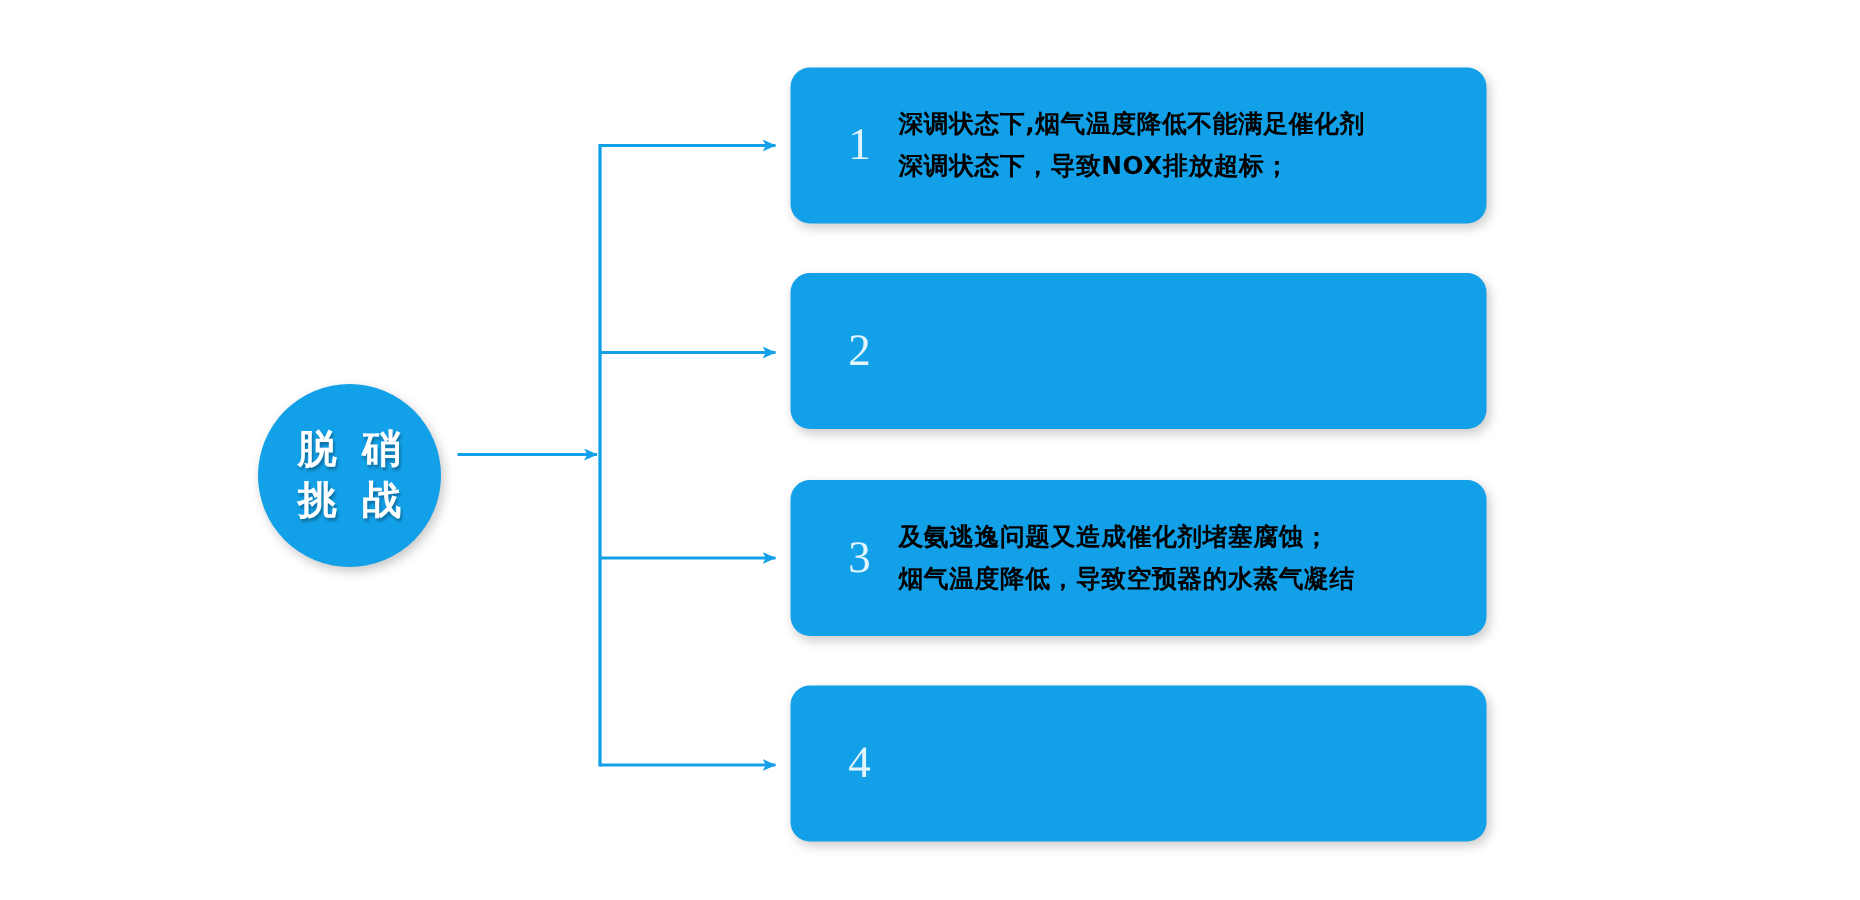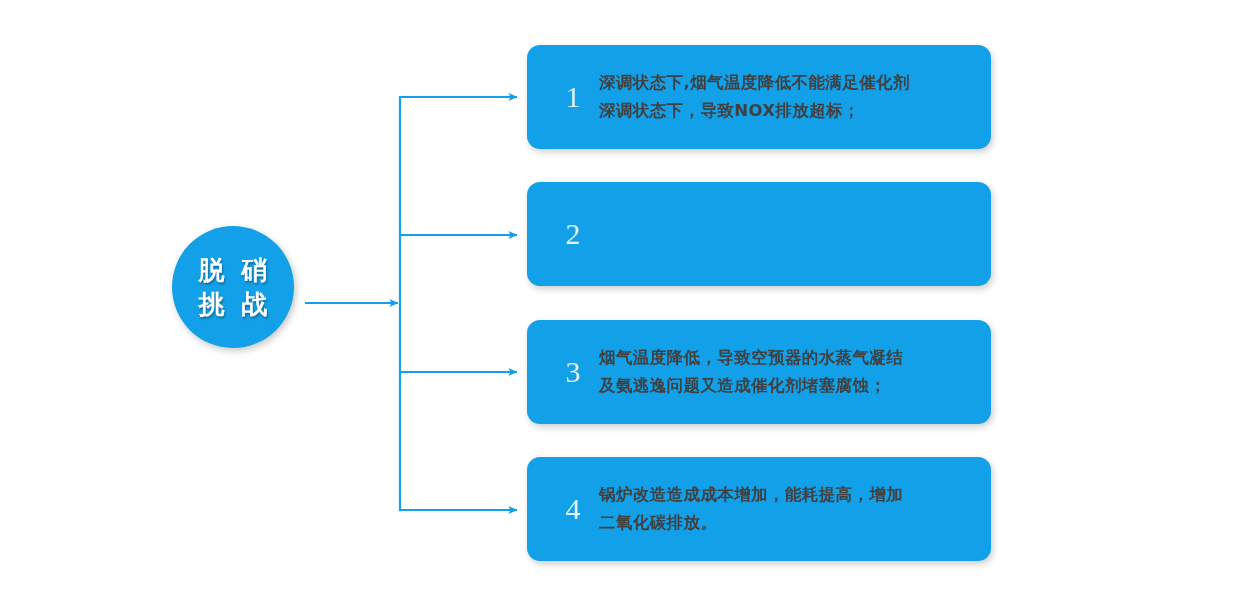--- a/index.html
+++ b/index.html
@@ -27,21 +27,21 @@
     top: 0;
     width: 1240px;
     height: 600px;
     pointer-events: none;
   }
 
   
   .hub {
     position: absolute;
     left: 172px;
-    top: 226px;
+    top: 256px;
     width: 122px;
     height: 122px;
     border-radius: 50%;
     background: #12a0e8;
     box-shadow: 2px 3px 7px rgba(0,0,0,0.22);
     display: flex;
     flex-direction: column;
     align-items: center;
     justify-content: center;
   }
@@ -80,21 +80,21 @@
     text-align: center;
     color: rgba(255,255,255,0.88);
     font-family: "Liberation Serif", "DejaVu Serif", serif;
     font-weight: 400;
     font-size: 30px;
     line-height: 1;
     margin-left: 20px;
   }
   .box-text {
     flex: 1 1 auto;
-    color: #404040;
+    color: #000000;
     font-family: "DejaVu Sans", "Liberation Sans", sans-serif;
     font-weight: bold;
     font-size: 16.5px;
     line-height: 28px;
     letter-spacing: 0.4px;
     padding-right: 20px;
   }
   .box-text.single { line-height: 28px; }
 </style>
 </head>
@@ -135,26 +135,22 @@
     </div>
   </div>
 
   <div class="box box-2">
     <div class="box-num">2</div>
   </div>
 
   <div class="box box-3">
     <div class="box-num">3</div>
     <div class="box-text">
+      <div>及氨逃逸问题又造成催化剂堵塞腐蚀；</div>
       <div>烟气温度降低，导致空预器的水蒸气凝结</div>
-      <div>及氨逃逸问题又造成催化剂堵塞腐蚀；</div>
     </div>
   </div>
 
   <div class="box box-4">
     <div class="box-num">4</div>
-    <div class="box-text">
-      <div>锅炉改造造成成本增加，能耗提高，增加</div>
-      <div>二氧化碳排放。</div>
-    </div>
   </div>
 
 </div>
 
 </body></html>

